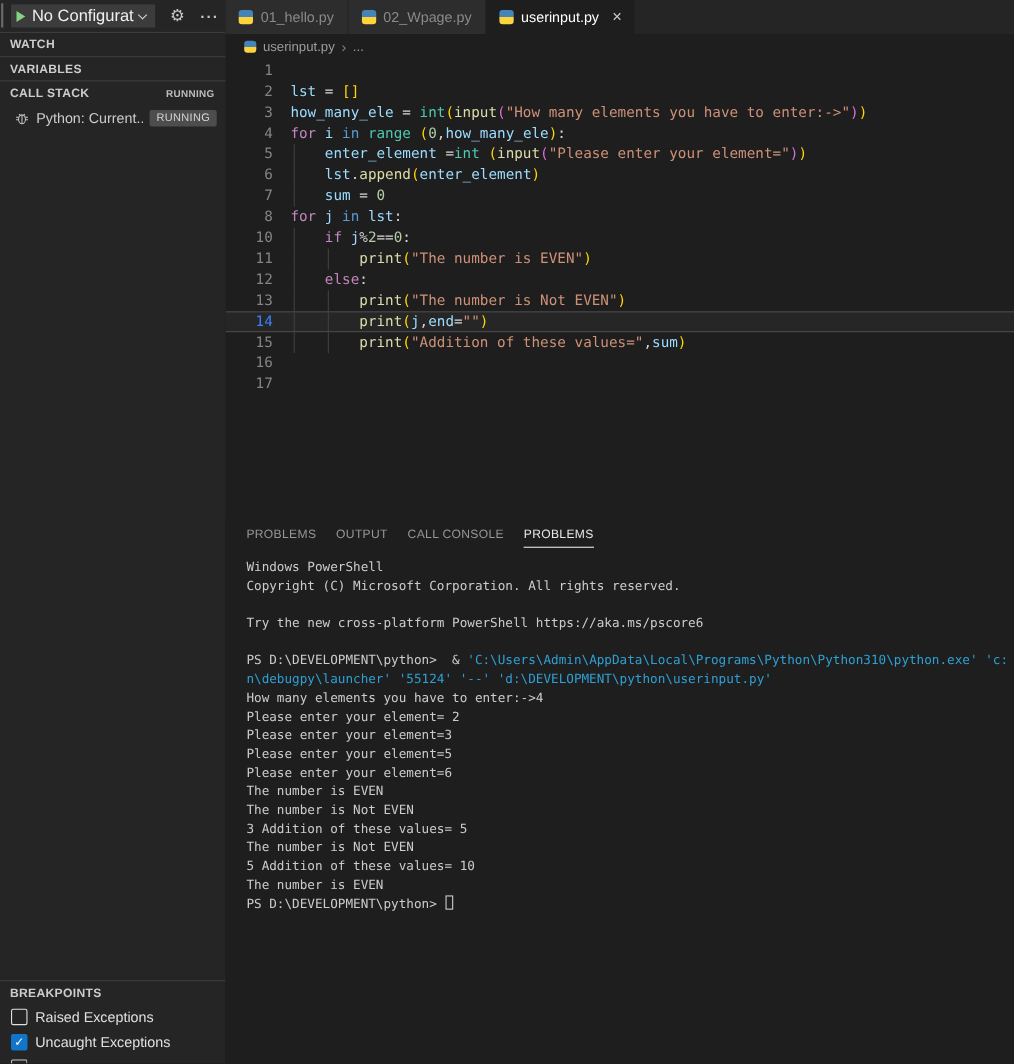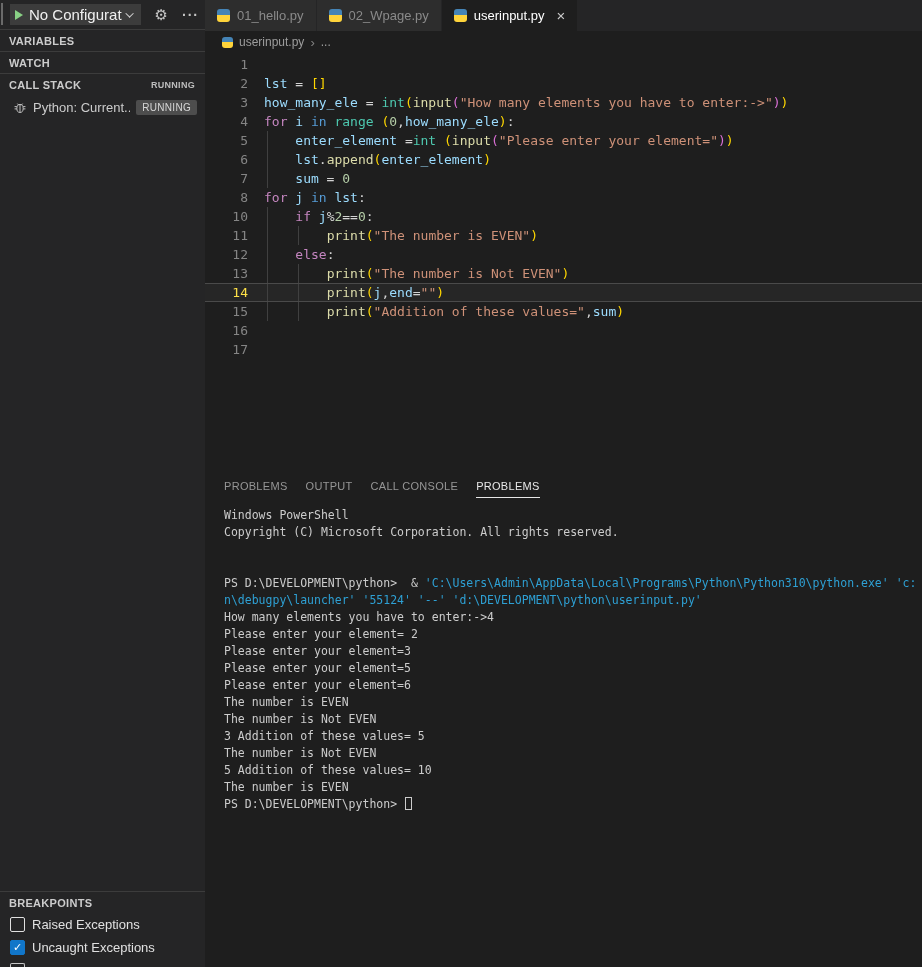--- a/index.html
+++ b/index.html
@@ -40,21 +40,21 @@
 
   #breadcrumb { height:22px; display:flex; align-items:center; gap:6px; padding-left:17px; font-size:12px; color:#9d9d9d; flex:none; }
   #breadcrumb .py-icon { width:11px; height:11px; }
   .crumb-sep { font-size:13px; color:#818181; }
 
   #code { flex:1; font-family:"DejaVu Sans Mono","Liberation Mono",monospace; font-size:13px; overflow:hidden; padding-top:2px; }
   .code-line { height:19px; line-height:19px; white-space:pre; position:relative; }
   .code-line .ln { display:inline-block; width:43px; text-align:right; color:#858585; }
   .code-line .code-text { margin-left:16px; }
   .code-line.cur { background:rgba(255,255,255,0.04); border-top:1px solid #4a4a4a; border-bottom:1px solid #4a4a4a; line-height:17px; }
-  .code-line.cur .ln { color:#fde047; }
+  .code-line.cur .ln { color:#3b82f6; }
   .guide { position:absolute; top:0; bottom:0; width:1px; background:#404040; }
 
   .tk-kw{color:#C586C0}.tk-kwb{color:#569CD6}.tk-var{color:#9CDCFE}.tk-fn{color:#DCDCAA}
   .tk-type{color:#4EC9B0}.tk-str{color:#CE9178}.tk-num{color:#B5CEA8}
   .tk-b1{color:#FFD700}.tk-b2{color:#DA70D6}.tk-def{color:#D4D4D4}
 
   
   #panel { height:497px; flex:none; background:#1e1e1e; }
   #panel-tabs { height:34px; display:flex; align-items:flex-start; gap:18px; padding:10px 0 0 19px; }
   .panel-tab { font-size:11px; color:#969696; letter-spacing:.3px; padding-bottom:5px; cursor:pointer; }
@@ -74,24 +74,24 @@
     <div class="config-dropdown">
       <span class="play-icon"></span>
       <span>No Configurat</span>
       <span class="chev"></span>
     </div>
     <span class="gear">⚙</span>
     <span class="more">···</span>
   </div>
 
   <div class="section">
-    <span class="sec-title">VARIABLES</span>
+    <span class="sec-title">WATCH</span>
   </div>
   <div class="section">
-    <span class="sec-title">WATCH</span>
+    <span class="sec-title">VARIABLES</span>
   </div>
   <div class="section">
     <span class="sec-title">CALL STACK</span>
     <span class="sec-status">RUNNING</span>
   </div>
   <div class="cs-item">
     <svg width="14" height="14" viewBox="0 0 16 16">
       <ellipse cx="8" cy="8.5" rx="3.6" ry="4.6" fill="none" stroke="#c5c5c5" stroke-width="1.1"></ellipse>
       <path d="M5 3 L6.6 4.8 M11 3 L9.4 4.8 M8 4 L8 13 M1.8 6.4 L4.4 6.4 M1.8 9 L4.4 9 M11.6 6.4 L14.2 6.4 M11.6 9 L14.2 9" stroke="#c5c5c5" stroke-width="1.1" fill="none"></path>
     </svg>
@@ -164,20 +164,21 @@
     <div id="panel-tabs">
         <span class="panel-tab">PROBLEMS</span>
         <span class="panel-tab">OUTPUT</span>
         <span class="panel-tab">CALL CONSOLE</span>
         <span class="panel-tab active">PROBLEMS</span>
       </div>
     <div id="terminal">
         <div class="t-line"><span class="ts-d">Windows PowerShell</span></div>
         <div class="t-line"><span class="ts-d">Copyright (C) Microsoft Corporation. All rights reserved.</span></div>
         <div class="t-line"></div>
+        <div class="t-line"><span class="ts-d">Try the new cross-platform PowerShell https://aka.ms/pscore6</span></div>
         <div class="t-line"></div>
         <div class="t-line"><span class="ts-d">PS D:\DEVELOPMENT\python&gt;  &amp; </span><span class="ts-c">'C:\Users\Admin\AppData\Local\Programs\Python\Python310\python.exe'</span><span class="ts-d"> </span><span class="ts-c">'c:</span></div>
         <div class="t-line"><span class="ts-c">n\debugpy\launcher' '55124' '--' 'd:\DEVELOPMENT\python\userinput.py'</span></div>
         <div class="t-line"><span class="ts-d">How many elements you have to enter:-&gt;4</span></div>
         <div class="t-line"><span class="ts-d">Please enter your element= 2</span></div>
         <div class="t-line"><span class="ts-d">Please enter your element=3</span></div>
         <div class="t-line"><span class="ts-d">Please enter your element=5</span></div>
         <div class="t-line"><span class="ts-d">Please enter your element=6</span></div>
         <div class="t-line"><span class="ts-d">The number is EVEN</span></div>
         <div class="t-line"><span class="ts-d">The number is Not EVEN</span></div>

